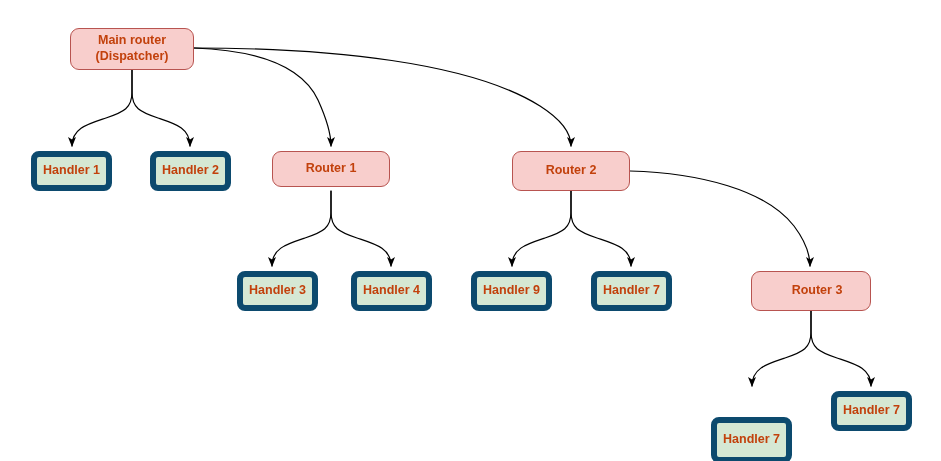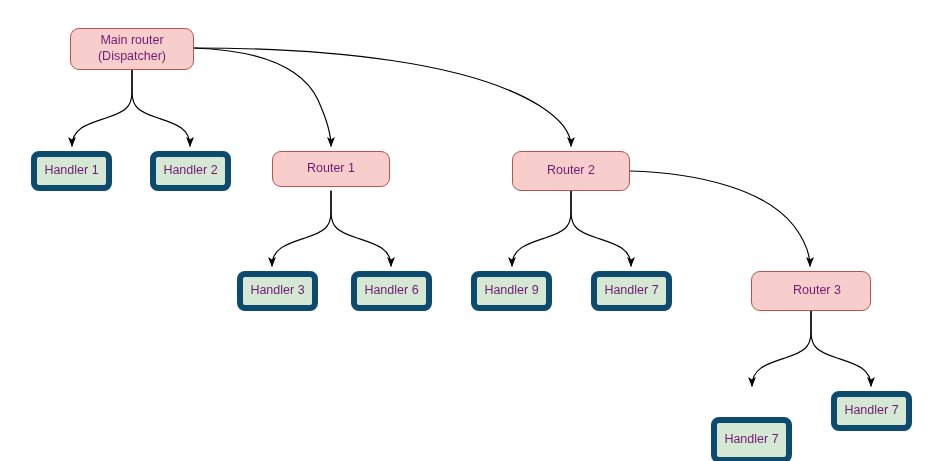--- a/index.html
+++ b/index.html
@@ -29,23 +29,24 @@
   }
   .node {
     position: absolute;
     box-sizing: border-box;
     display: flex;
     align-items: center;
     justify-content: center;
     text-align: center;
     font-size: 12.5px;
     line-height: 1.25;
-    color: #701a75;
+    color: #c2410c;
     white-space: pre-line;
     z-index: 2;
+    font-weight: bold;
   }
   .node.router {
     background: #f8cecc;
     border: 1px solid #b85450;
     border-radius: 9px;
   }
   .node.handler {
     background: #d5e8d4;
     border: 6px solid #0c4a6e;
     border-radius: 8px;
@@ -82,21 +83,21 @@
   </svg>
 
   <div id="node-layer">
       <div class="node router" style="left: 70px; top: 28px; width: 124px; height: 42px;"><span class="node-label">Main router
 (Dispatcher)</span></div>
       <div class="node handler" style="left: 31px; top: 151px; width: 81px; height: 40px;"><span class="node-label">Handler 1</span></div>
       <div class="node handler" style="left: 150px; top: 151px; width: 81px; height: 40px;"><span class="node-label">Handler 2</span></div>
       <div class="node router" style="left: 272px; top: 151px; width: 118px; height: 36px;"><span class="node-label">Router 1</span></div>
       <div class="node router" style="left: 512px; top: 151px; width: 118px; height: 40px;"><span class="node-label">Router 2</span></div>
       <div class="node handler" style="left: 237px; top: 271px; width: 81px; height: 40px;"><span class="node-label">Handler 3</span></div>
-      <div class="node handler" style="left: 351px; top: 271px; width: 81px; height: 40px;"><span class="node-label">Handler 6</span></div>
+      <div class="node handler" style="left: 351px; top: 271px; width: 81px; height: 40px;"><span class="node-label">Handler 4</span></div>
       <div class="node handler" style="left: 471px; top: 271px; width: 81px; height: 40px;"><span class="node-label">Handler 9</span></div>
       <div class="node handler" style="left: 591px; top: 271px; width: 81px; height: 40px;"><span class="node-label">Handler 7</span></div>
       <div class="node router" style="left: 751px; top: 271px; width: 120px; height: 40px; padding-left: 12px;"><span class="node-label">Router 3</span></div>
       <div class="node handler" style="left: 711px; top: 391px; width: 81px; height: 46px; margin-top: 26px;"><span class="node-label">Handler 7</span></div>
       <div class="node handler" style="left: 831px; top: 391px; width: 81px; height: 40px;"><span class="node-label">Handler 7</span></div>
     </div>
 
 </div>
 
 </body></html>

